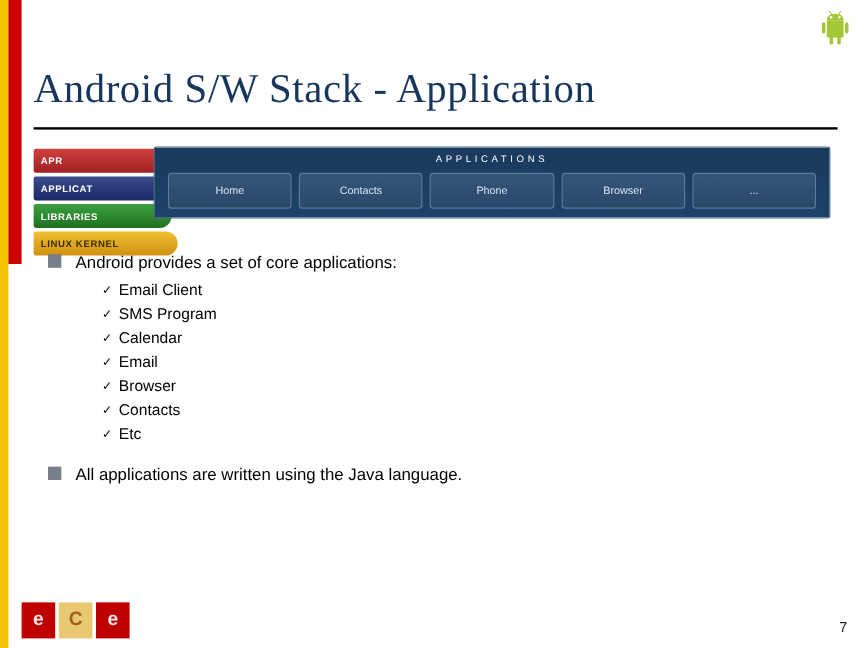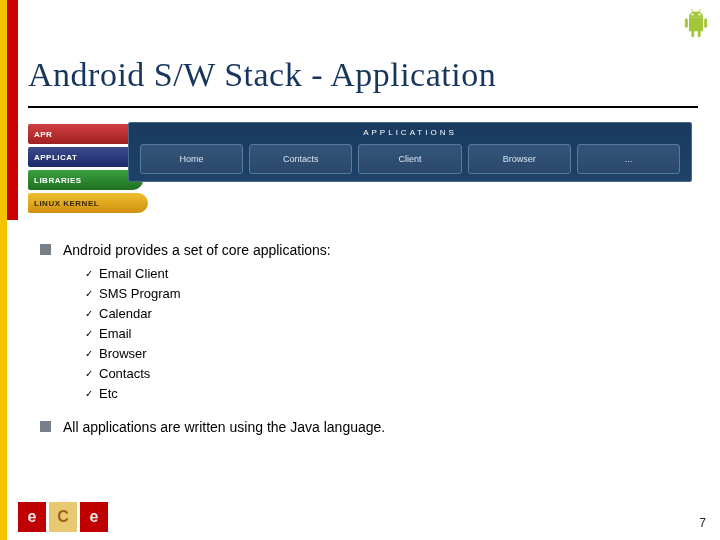--- a/index.html
+++ b/index.html
@@ -106,21 +106,21 @@
     letter-spacing: 0.5px;
     border-radius: 2px 10px 10px 2px;
   }
   .tab-red { top: 2px; background: linear-gradient(#d04040, #a02020); }
   .tab-blue { top: 25px; background: linear-gradient(#3a4a8a, #1a2a6a); }
   .tab-green { top: 48px; background: linear-gradient(#3aa040, #207020); }
   .tab-yellow { top: 71px; width: 120px; background: linear-gradient(#f0c030, #d09010); color: #3a2a00; }
   .content {
     position: absolute;
     left: 40px;
-    top: 242px;
+    top: 210px;
     width: 640px;
   }
   .bullet-row {
     display: flex;
     align-items: flex-start;
     margin-bottom: 6px;
   }
   .square-bullet {
     width: 11px;
     height: 11px;
@@ -211,21 +211,21 @@
 <div class="stack-diagram">
   <div class="side-tab tab-red">APR</div>
   <div class="side-tab tab-blue">APPLICAT</div>
   <div class="side-tab tab-green">LIBRARIES</div>
   <div class="side-tab tab-yellow">LINUX KERNEL</div>
   <div class="app-bar">
     <div class="app-bar-title">APPLICATIONS</div>
     <div class="app-bar-items">
       <div class="app-item">Home</div>
       <div class="app-item">Contacts</div>
-      <div class="app-item">Client</div>
+      <div class="app-item">Phone</div>
       <div class="app-item">Browser</div>
       <div class="app-item">...</div>
     </div>
   </div>
 </div>
 
 <div class="content">
   <div class="bullet-row">
     <div class="square-bullet"></div>
     <div class="bullet-text">Android provides a set of core applications:</div>

